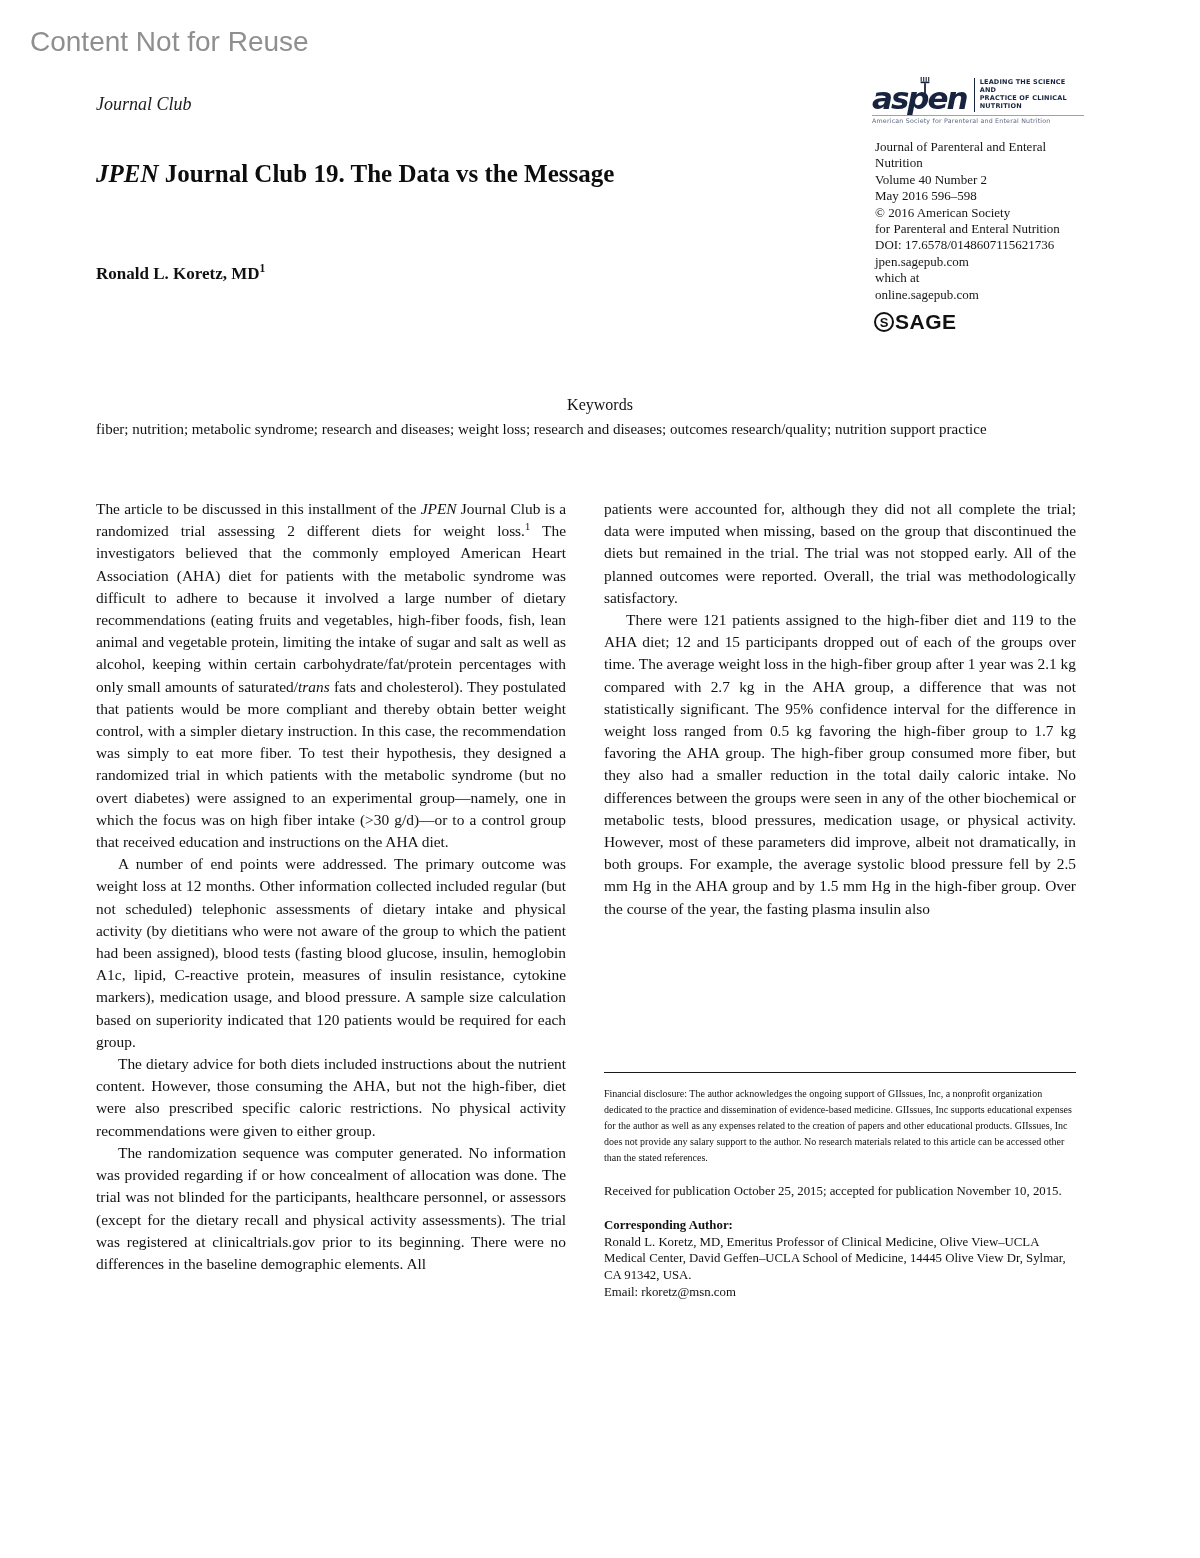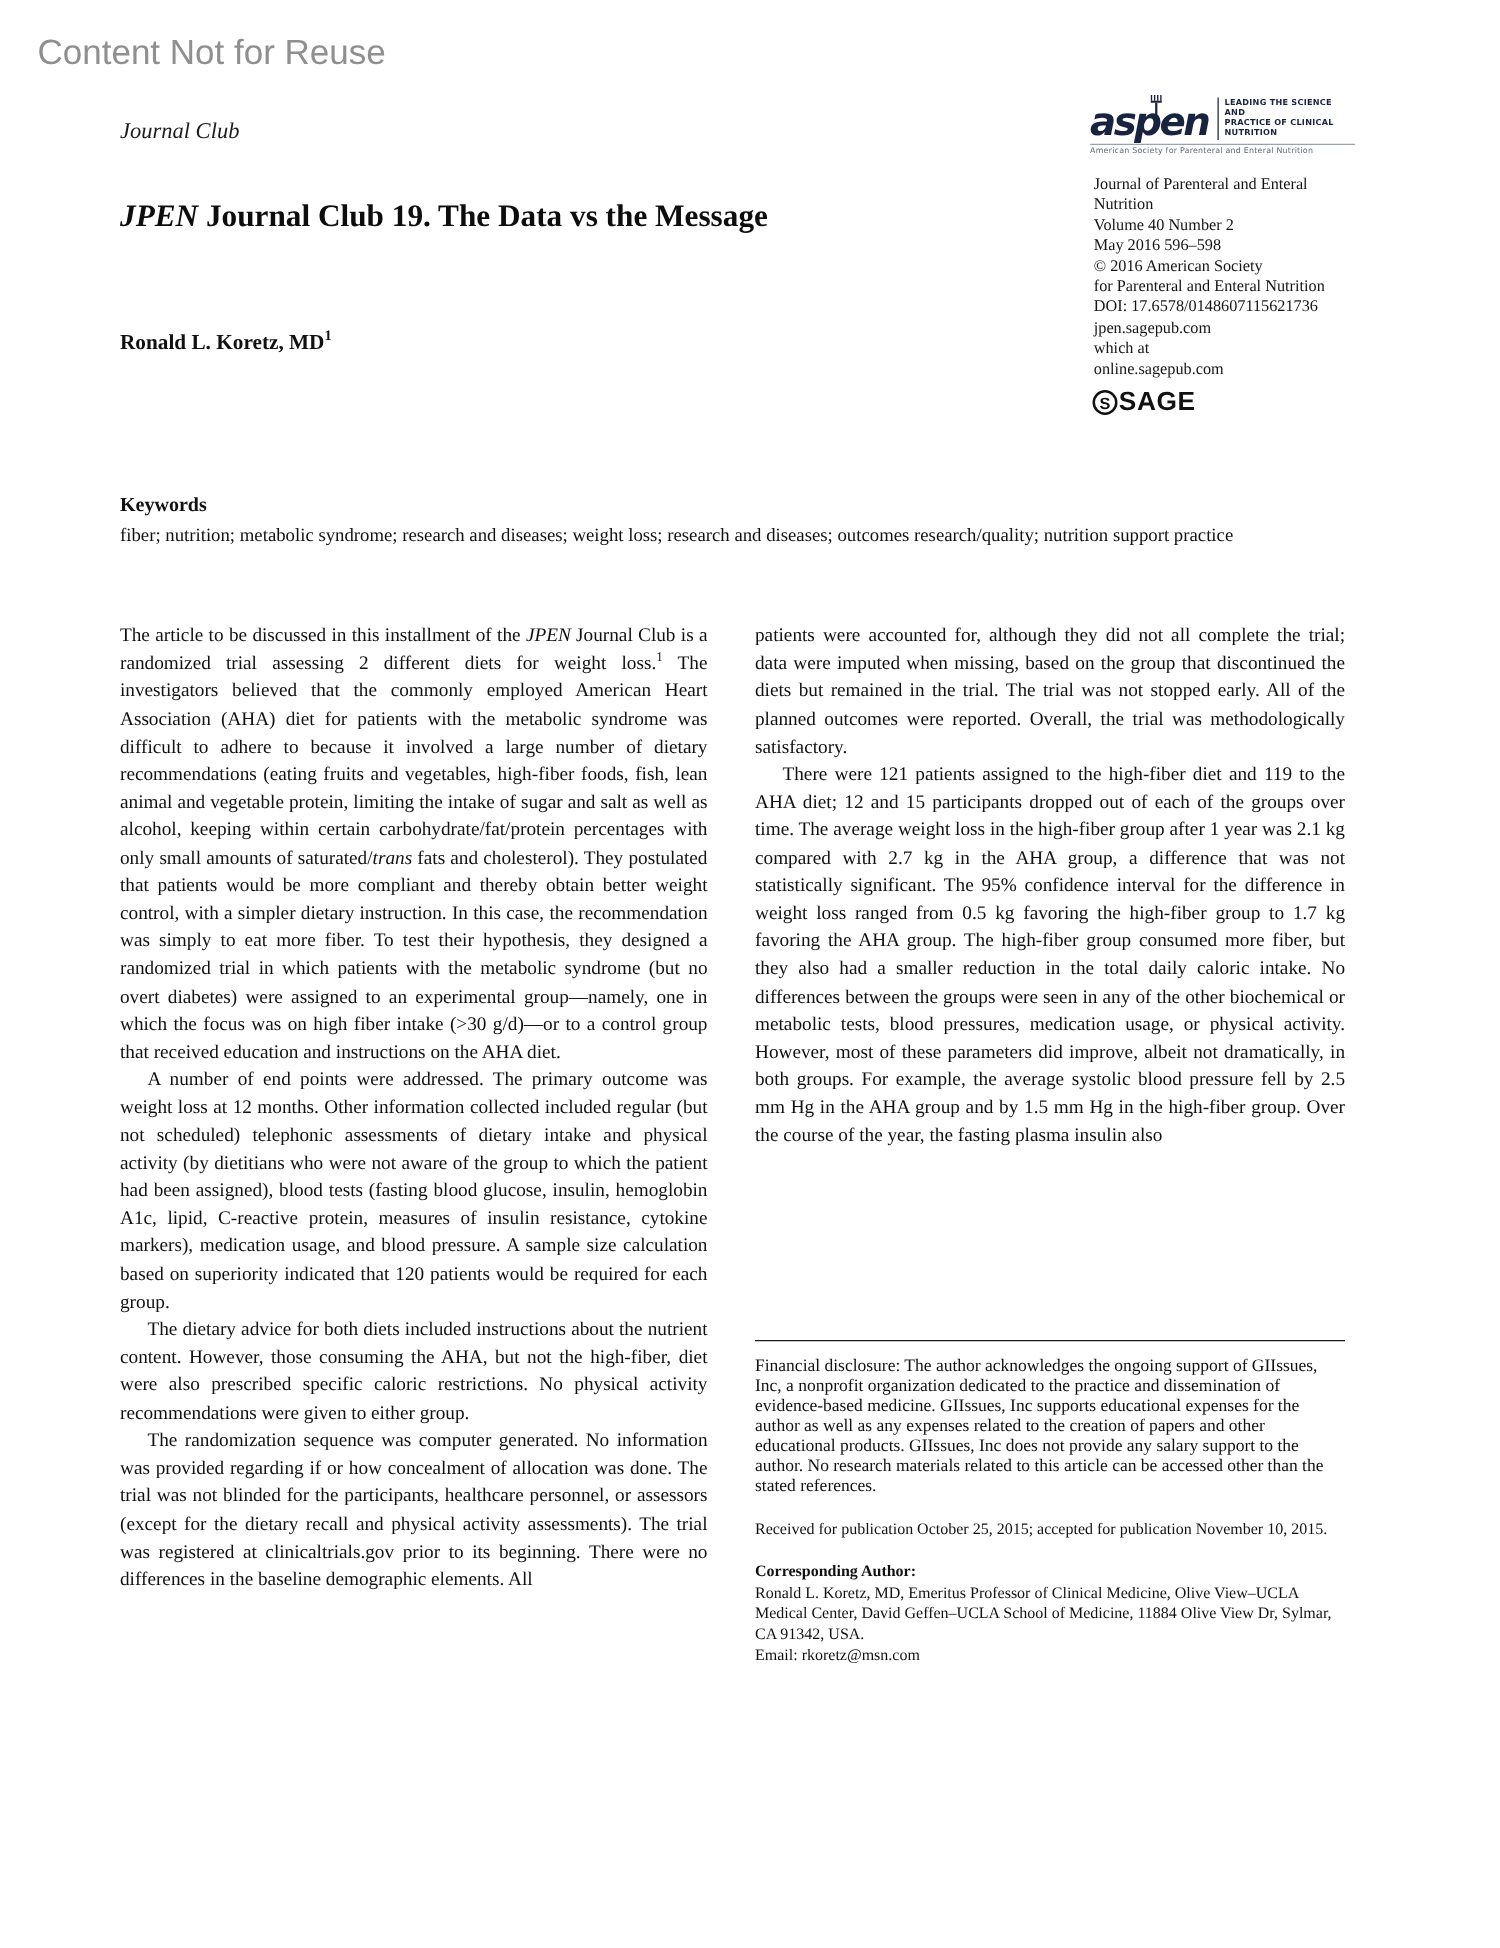--- a/index.html
+++ b/index.html
@@ -66,38 +66,38 @@
     width:20px; height:20px; border:2px solid #111; border-radius:50%;
     display:flex; align-items:center; justify-content:center;
     font-family:"Liberation Sans", sans-serif; font-weight:bold; font-size:13px;
   }
   .sage-word {
     font-family:"Liberation Sans", sans-serif; font-weight:bold;
     font-size:21px; letter-spacing:.5px; margin-left:1px;
   }
 
   .keywords { left:96px; top:396px; width:1008px; }
-  .keywords-heading { font-weight:bold; font-size:16px; margin-bottom:5px; }
+  .keywords-heading { font-weight:normal; font-size:16px; margin-bottom:5px;text-align:center; }
   .keywords-text { font-size:15px; line-height:20.5px; text-align:justify; }
 
   .col {
     position:absolute; top:498px; width:470px;
     font-size:15.4px; line-height:22.2px;
     text-align:justify; hyphens:auto;
   }
   .col-left  { left:96px; }
   .col-right { left:604px; width:472px; }
   p.para { margin:0; }
   p.indent { text-indent:22px; }
   sup { font-size:68%; line-height:0; vertical-align:super; }
 
   .footnotes { position:absolute; left:604px; top:1072px; width:472px; }
   .footnote-rule { border-top:1.2px solid #1a1a1a; margin-bottom:13px; }
   .fn-affiliation { font-size:13.5px; line-height:17.5px; margin-bottom:17px; }
-  .fn-disclosure  { font-size:14px; line-height:16px;   margin-bottom:17px; }
+  .fn-disclosure  { font-size:10px; line-height:16px;   margin-bottom:17px; }
   .fn-received    { font-size:12.8px; line-height:16.5px; margin-bottom:17px; }
   .fn-corresponding-heading { font-size:12.8px; font-weight:bold; line-height:17px; }
   .fn-corresponding, .fn-email { font-size:12.8px; line-height:16.8px; }
 </style>
 </head>
 <body>
 
 <div class="abs watermark">Content Not for Reuse</div>
 
 <div class="abs running-head">Journal Club</div>
@@ -161,15 +161,15 @@
 <div class="col col-right">
   <p class="para"><span>patients were accounted for, although they did not all complete the trial; data were imputed when missing, based on the group that discontinued the diets but remained in the trial. The trial was not stopped early. All of the planned outcomes were reported. Overall, the trial was methodologically satisfactory.</span></p>
   <p class="para indent"><span>There were 121 patients assigned to the high-fiber diet and 119 to the AHA diet; 12 and 15 participants dropped out of each of the groups over time. The average weight loss in the high-fiber group after 1 year was 2.1 kg compared with 2.7 kg in the AHA group, a difference that was not statistically significant. The 95% confidence interval for the difference in weight loss ranged from 0.5 kg favoring the high-fiber group to 1.7 kg favoring the AHA group. The high-fiber group consumed more fiber, but they also had a smaller reduction in the total daily caloric intake. No differences between the groups were seen in any of the other biochemical or metabolic tests, blood pressures, medication usage, or physical activity. However, most of these parameters did improve, albeit not dramatically, in both groups. For example, the average systolic blood pressure fell by 2.5 mm Hg in the AHA group and by 1.5 mm Hg in the high-fiber group. Over the course of the year, the fasting plasma insulin also</span></p>
 </div>
 
 <div class="footnotes">
   <div class="footnote-rule"></div>
   <div class="fn-disclosure">Financial disclosure: The author acknowledges the ongoing support of GIIssues, Inc, a nonprofit organization dedicated to the practice and dissemination of evidence-based medicine. GIIssues, Inc supports educational expenses for the author as well as any expenses related to the creation of papers and other educational products. GIIssues, Inc does not provide any salary support to the author. No research materials related to this article can be accessed other than the stated references.</div>
   <div class="fn-received">Received for publication October 25, 2015; accepted for publication November 10, 2015.</div>
   <div class="fn-corresponding-heading">Corresponding Author:</div>
-  <div class="fn-corresponding">Ronald L. Koretz, MD, Emeritus Professor of Clinical Medicine, Olive View–UCLA Medical Center, David Geffen–UCLA School of Medicine, 11884 Olive View Dr, Sylmar, CA 91342, USA.</div>
+  <div class="fn-corresponding">Ronald L. Koretz, MD, Emeritus Professor of Clinical Medicine, Olive View–UCLA Medical Center, David Geffen–UCLA School of Medicine, 14445 Olive View Dr, Sylmar, CA 91342, USA.</div>
   <div class="fn-email">Email: rkoretz@msn.com</div>
 </div>
 
 </body></html>

